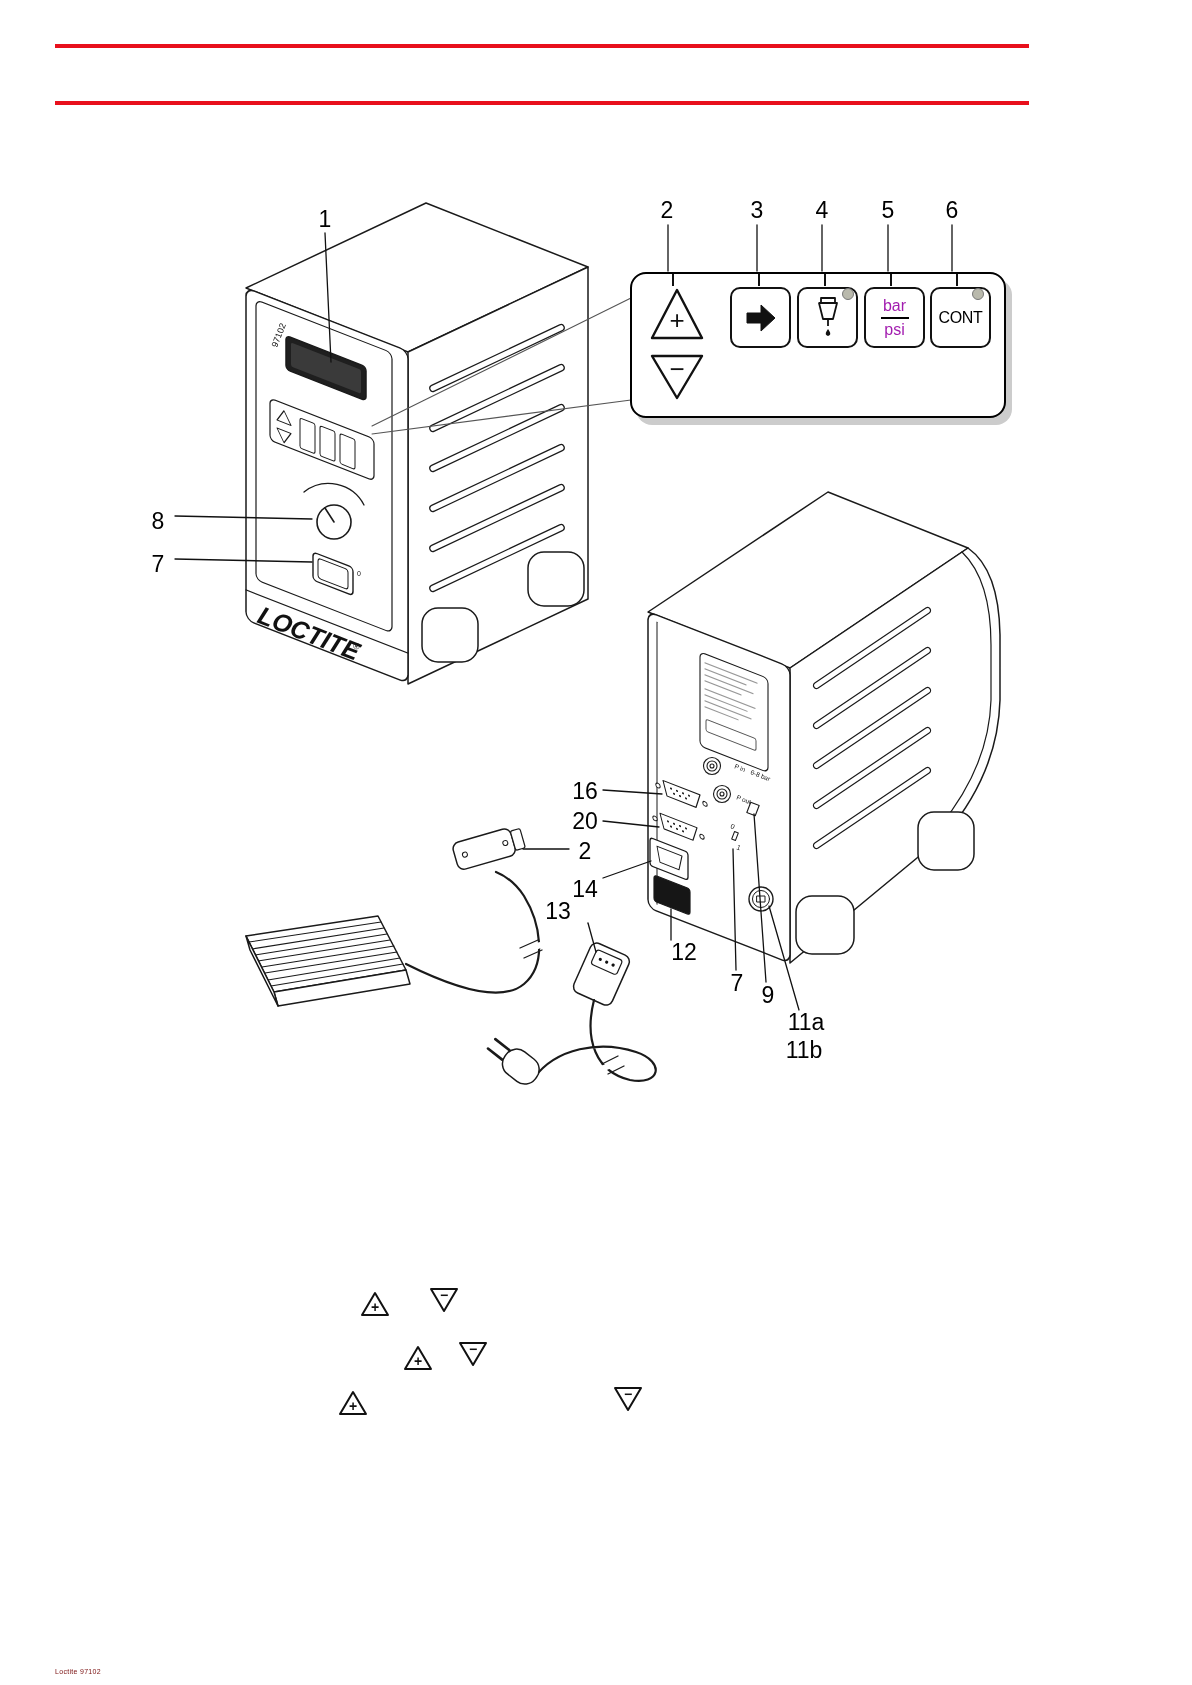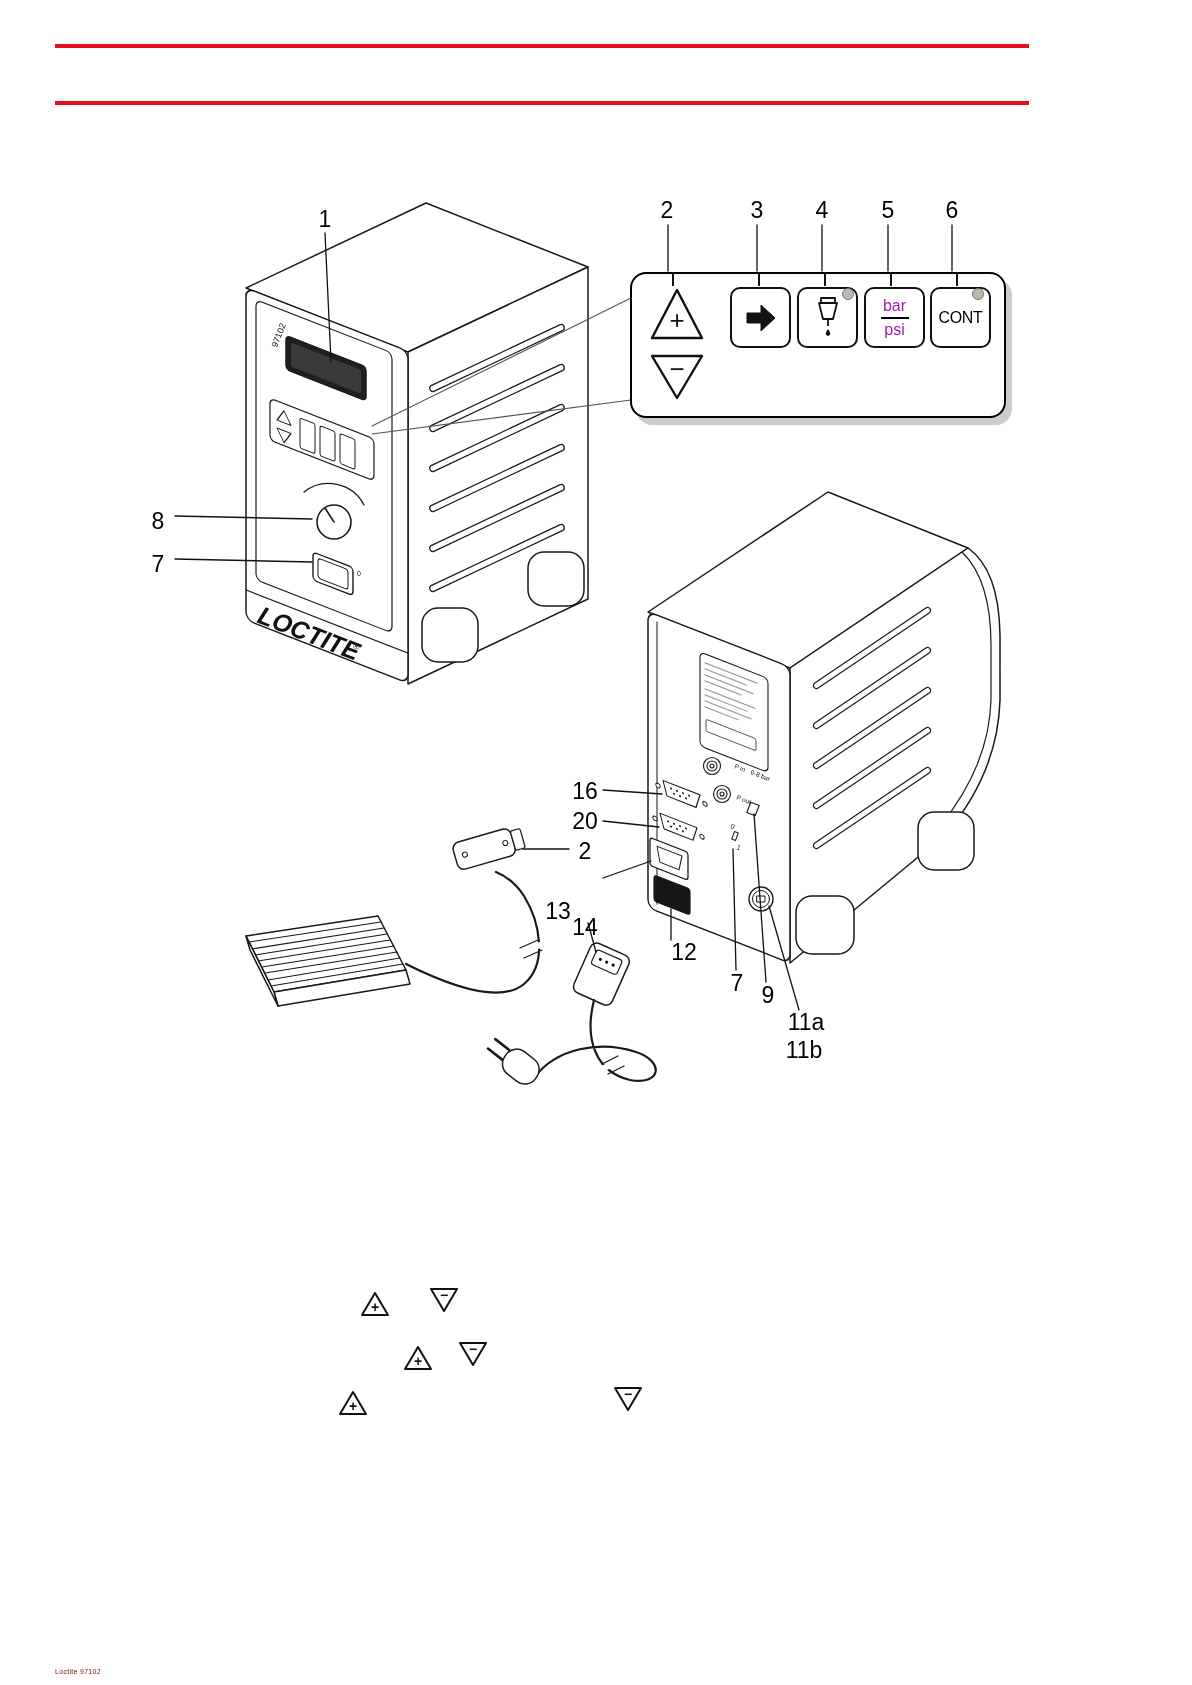--- a/index.html
+++ b/index.html
@@ -265,21 +265,21 @@
   <div class="callout" style="left:888px;top:210px">5</div>
   <div class="callout" style="left:952px;top:210px">6</div>
   <div class="callout" style="left:158px;top:564px">7</div>
   <div class="callout" style="left:158px;top:521px">8</div>
   <div class="callout" style="left:768px;top:995px">9</div>
   <div class="callout" style="left:737px;top:983px">7</div>
   <div class="callout" style="left:806px;top:1022px">11a</div>
   <div class="callout" style="left:804px;top:1050px">11b</div>
   <div class="callout" style="left:684px;top:952px">12</div>
   <div class="callout" style="left:558px;top:911px">13</div>
-  <div class="callout" style="left:585px;top:927px">14</div>
+  <div class="callout" style="left:585px;top:889px">14</div>
   <div class="callout" style="left:585px;top:851px">2</div>
   <div class="callout" style="left:585px;top:821px">20</div>
   <div class="callout" style="left:585px;top:791px">16</div>
 
   <div class="mini" style="left:360px;top:1291px">
     <svg width="30" height="26" viewBox="0 0 30 26">
         <path d="M15 2 L28 24 L2 24 Z"></path>
         <text x="15" y="21">+</text>
       </svg>
   </div>

